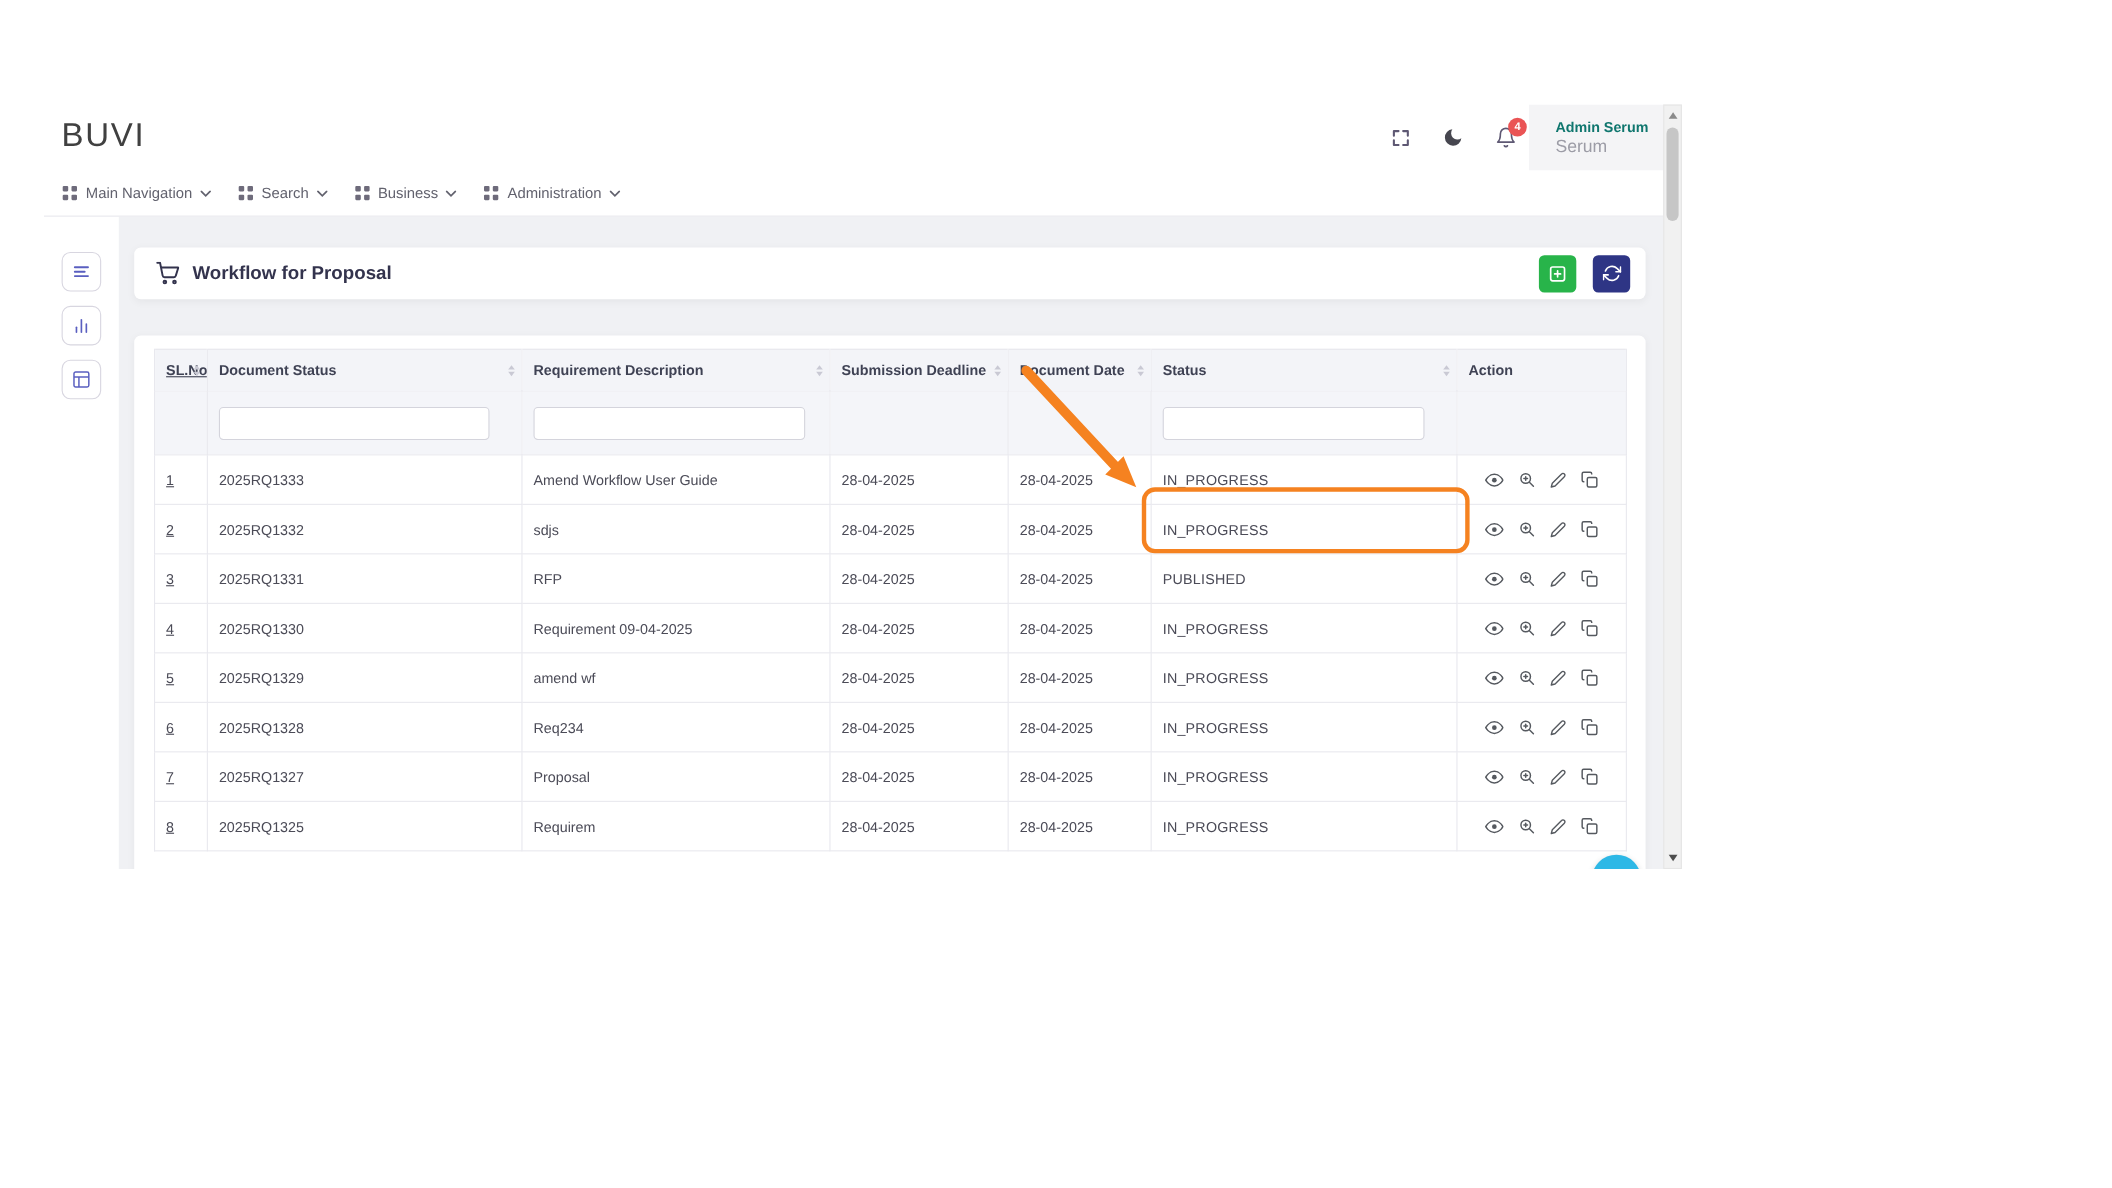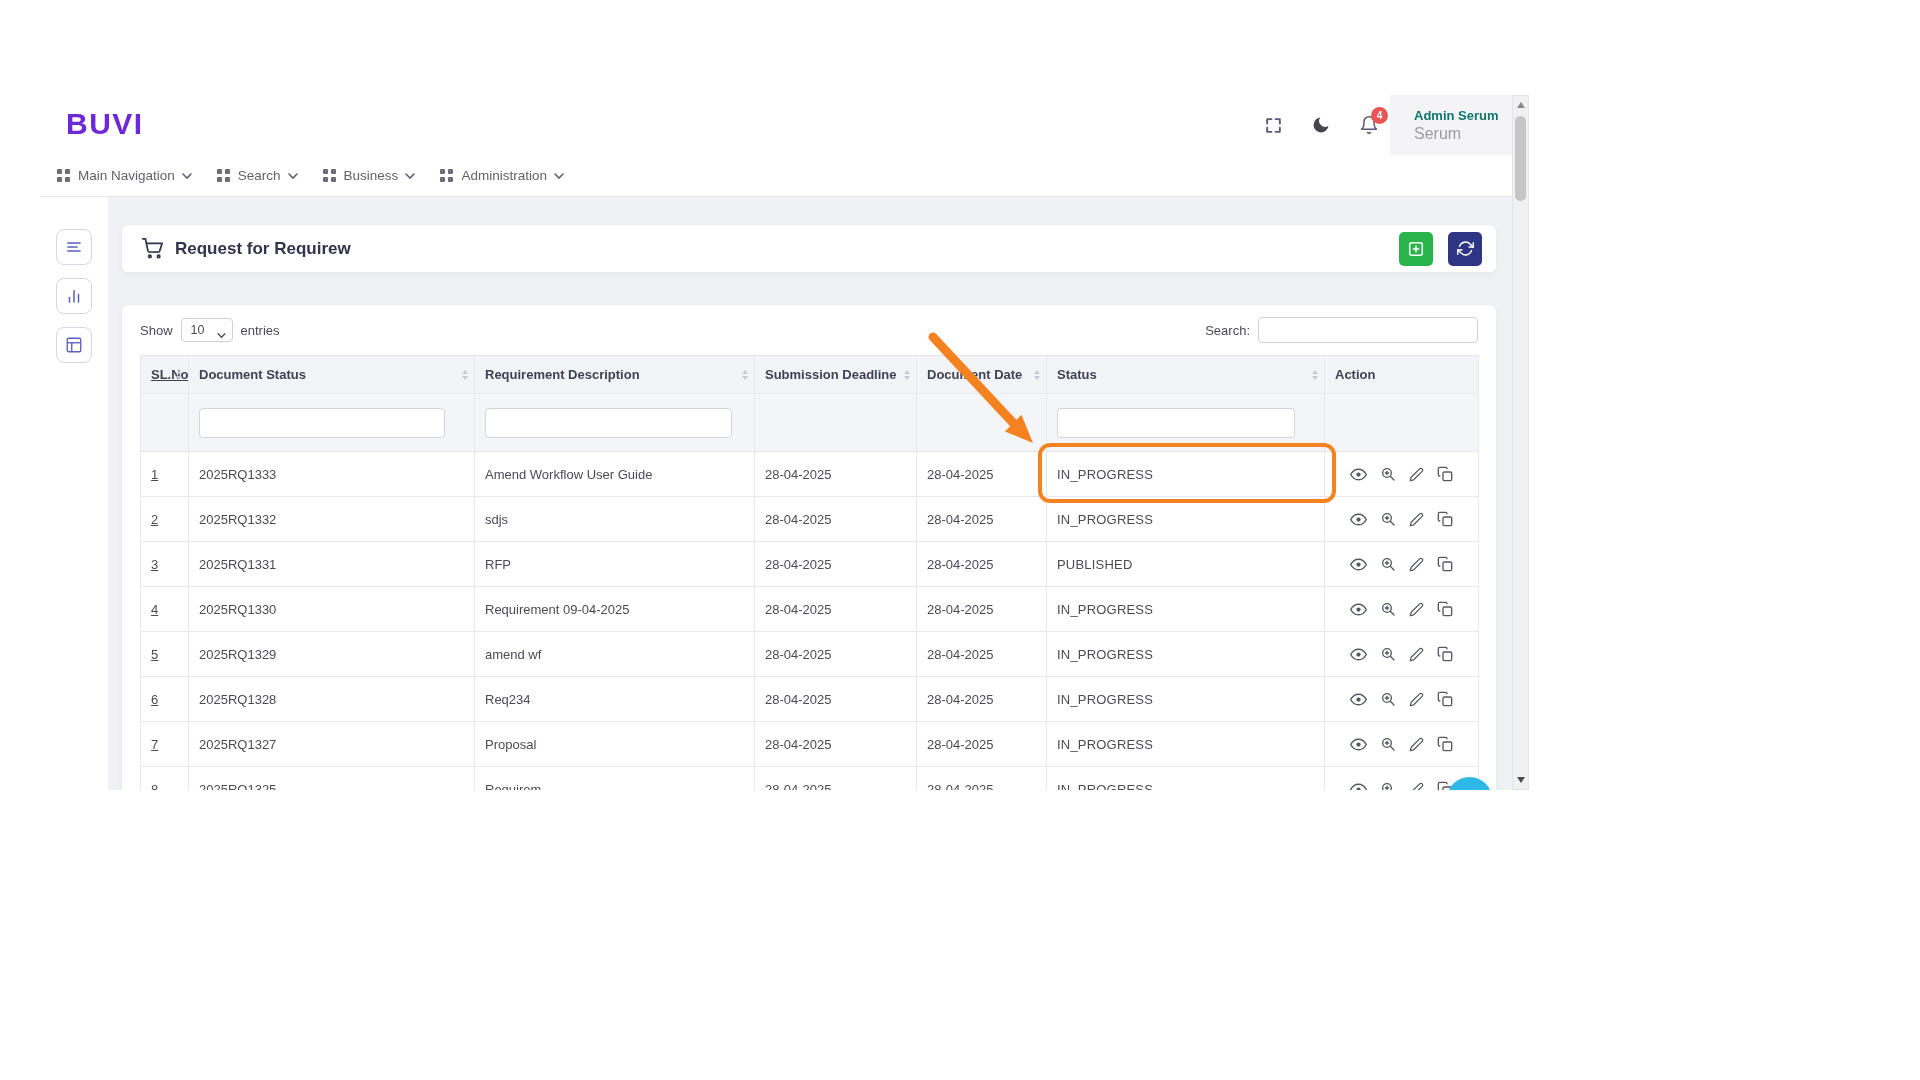--- a/index.html
+++ b/index.html
@@ -4,21 +4,21 @@
 <style>
   * { margin:0; padding:0; box-sizing:border-box; }
   html,body { width:1920px; height:1080px; background:#ffffff; font-family:"Liberation Sans", sans-serif; }
   .canvas { position:relative; width:1920px; height:1080px; overflow:hidden; background:#fff; }
 
   
   .app { position:absolute; left:40px; top:95px; width:1472px; height:695px; background:#fff; overflow:hidden; }
 
   
   .app-header { position:absolute; left:0; top:0; width:1472px; height:60px; background:#fff; display:flex; align-items:center; }
-  .logo { position:absolute; left:26px; top:12px; font-size:30px; font-weight:700; letter-spacing:1.5px; color:#6d28d9; }
+  .logo { position:absolute; left:16px; top:12px; font-size:30px; font-weight:400; letter-spacing:1.5px; color:#404040; }
   .header-right { position:absolute; right:132px; top:0; height:60px; display:flex; align-items:center; gap:26px; }
   .hicon { width:22px; height:22px; color:#5e5873; cursor:pointer; position:relative; display:flex; align-items:center; justify-content:center; }
   .badge { position:absolute; top:-7px; right:-8px; min-width:17px; height:17px; border-radius:9px; background:#ea5455; color:#fff; font-size:10px; font-weight:700; display:flex; align-items:center; justify-content:center; padding:0 3px; }
   .user-block { position:absolute; right:0; top:0; width:122px; height:60px; background:#f4f4f6; display:flex; flex-direction:column; justify-content:center; padding-left:24px; cursor:pointer; }
   .user-name { font-size:13px; font-weight:700; color:#0f766e; }
   .user-role { font-size:16px; color:#9c9ca6; margin-top:2px; }
 
   
   .navbar { position:absolute; left:0; top:60px; width:1472px; height:42px; background:#fff; border-bottom:1px solid #e6e6ec; display:flex; align-items:center; gap:24px; padding-left:16px; }
   .nav-item { display:flex; align-items:center; gap:7px; color:#62626e; font-size:13.5px; cursor:pointer; }
@@ -207,57 +207,41 @@
       </div>
 
       <div class="title-card">
         <span style="display:flex;color:#33334d;">
           <svg width="21" height="21" viewBox="0 0 24 24" fill="none" stroke="currentColor" stroke-width="2" stroke-linecap="round" stroke-linejoin="round">
             <circle cx="9" cy="21" r="1.4"></circle>
               <circle cx="19" cy="21" r="1.4"></circle>
             <path d="M1 1h3l2.68 13.39a2 2 0 0 0 2 1.61h9.72a2 2 0 0 0 2-1.61L23 6H6"></path>
           </svg>
         </span>
-        <span class="page-title">Request for Requirew</span>
+        <span class="page-title">Workflow for Proposal</span>
         <div class="title-actions">
           <button class="sq-btn green">
             <svg width="18" height="18" viewBox="0 0 20 20" fill="none" stroke="#fff" stroke-width="1.7" stroke-linecap="round" stroke-linejoin="round">
                 <rect x="3" y="3" width="14" height="14" rx="2"></rect>
                 <line x1="10" y1="7" x2="10" y2="13"></line>
                 <line x1="7" y1="10" x2="13" y2="10"></line>
               </svg>
           </button>
           <button class="sq-btn navy">
             <svg width="17" height="17" viewBox="0 0 24 24" fill="none" stroke="#fff" stroke-width="2.1" stroke-linecap="round" stroke-linejoin="round">
               <polyline points="23 4 23 10 17 10"></polyline>
                 <polyline points="1 20 1 14 7 14"></polyline>
               <path d="M3.51 9a9 9 0 0 1 14.85-3.36L23 10"></path>
                 <path d="M20.49 15a9 9 0 0 1-14.85 3.36L1 14"></path>
             </svg>
           </button>
         </div>
       </div>
 
       <div class="table-card">
-        <div class="tbl-controls">
-          <span>Show</span>
-          <div class="pagesize">
-            <span>10</span>
-            <span class="caret">
-              <svg width="9" height="6" viewBox="0 0 10 7" fill="none" stroke="currentColor" stroke-width="1.6" stroke-linecap="round">
-                  <polyline points="1,1 5,5 9,1"></polyline>
-                </svg>
-            </span>
-          </div>
-          <span>entries</span>
-          <div class="search-wrap">
-            <span>Search:</span>
-            <input class="search-input" type="text" style="">
-          </div>
-        </div>
 
         <table class="grid">
           <colgroup>
             <col style="width:48px">
               <col style="width:286px">
               <col style="width:280px">
               <col style="width:162px">
               <col style="width:130px">
               <col style="width:278px">
               <col style="width:154px">

